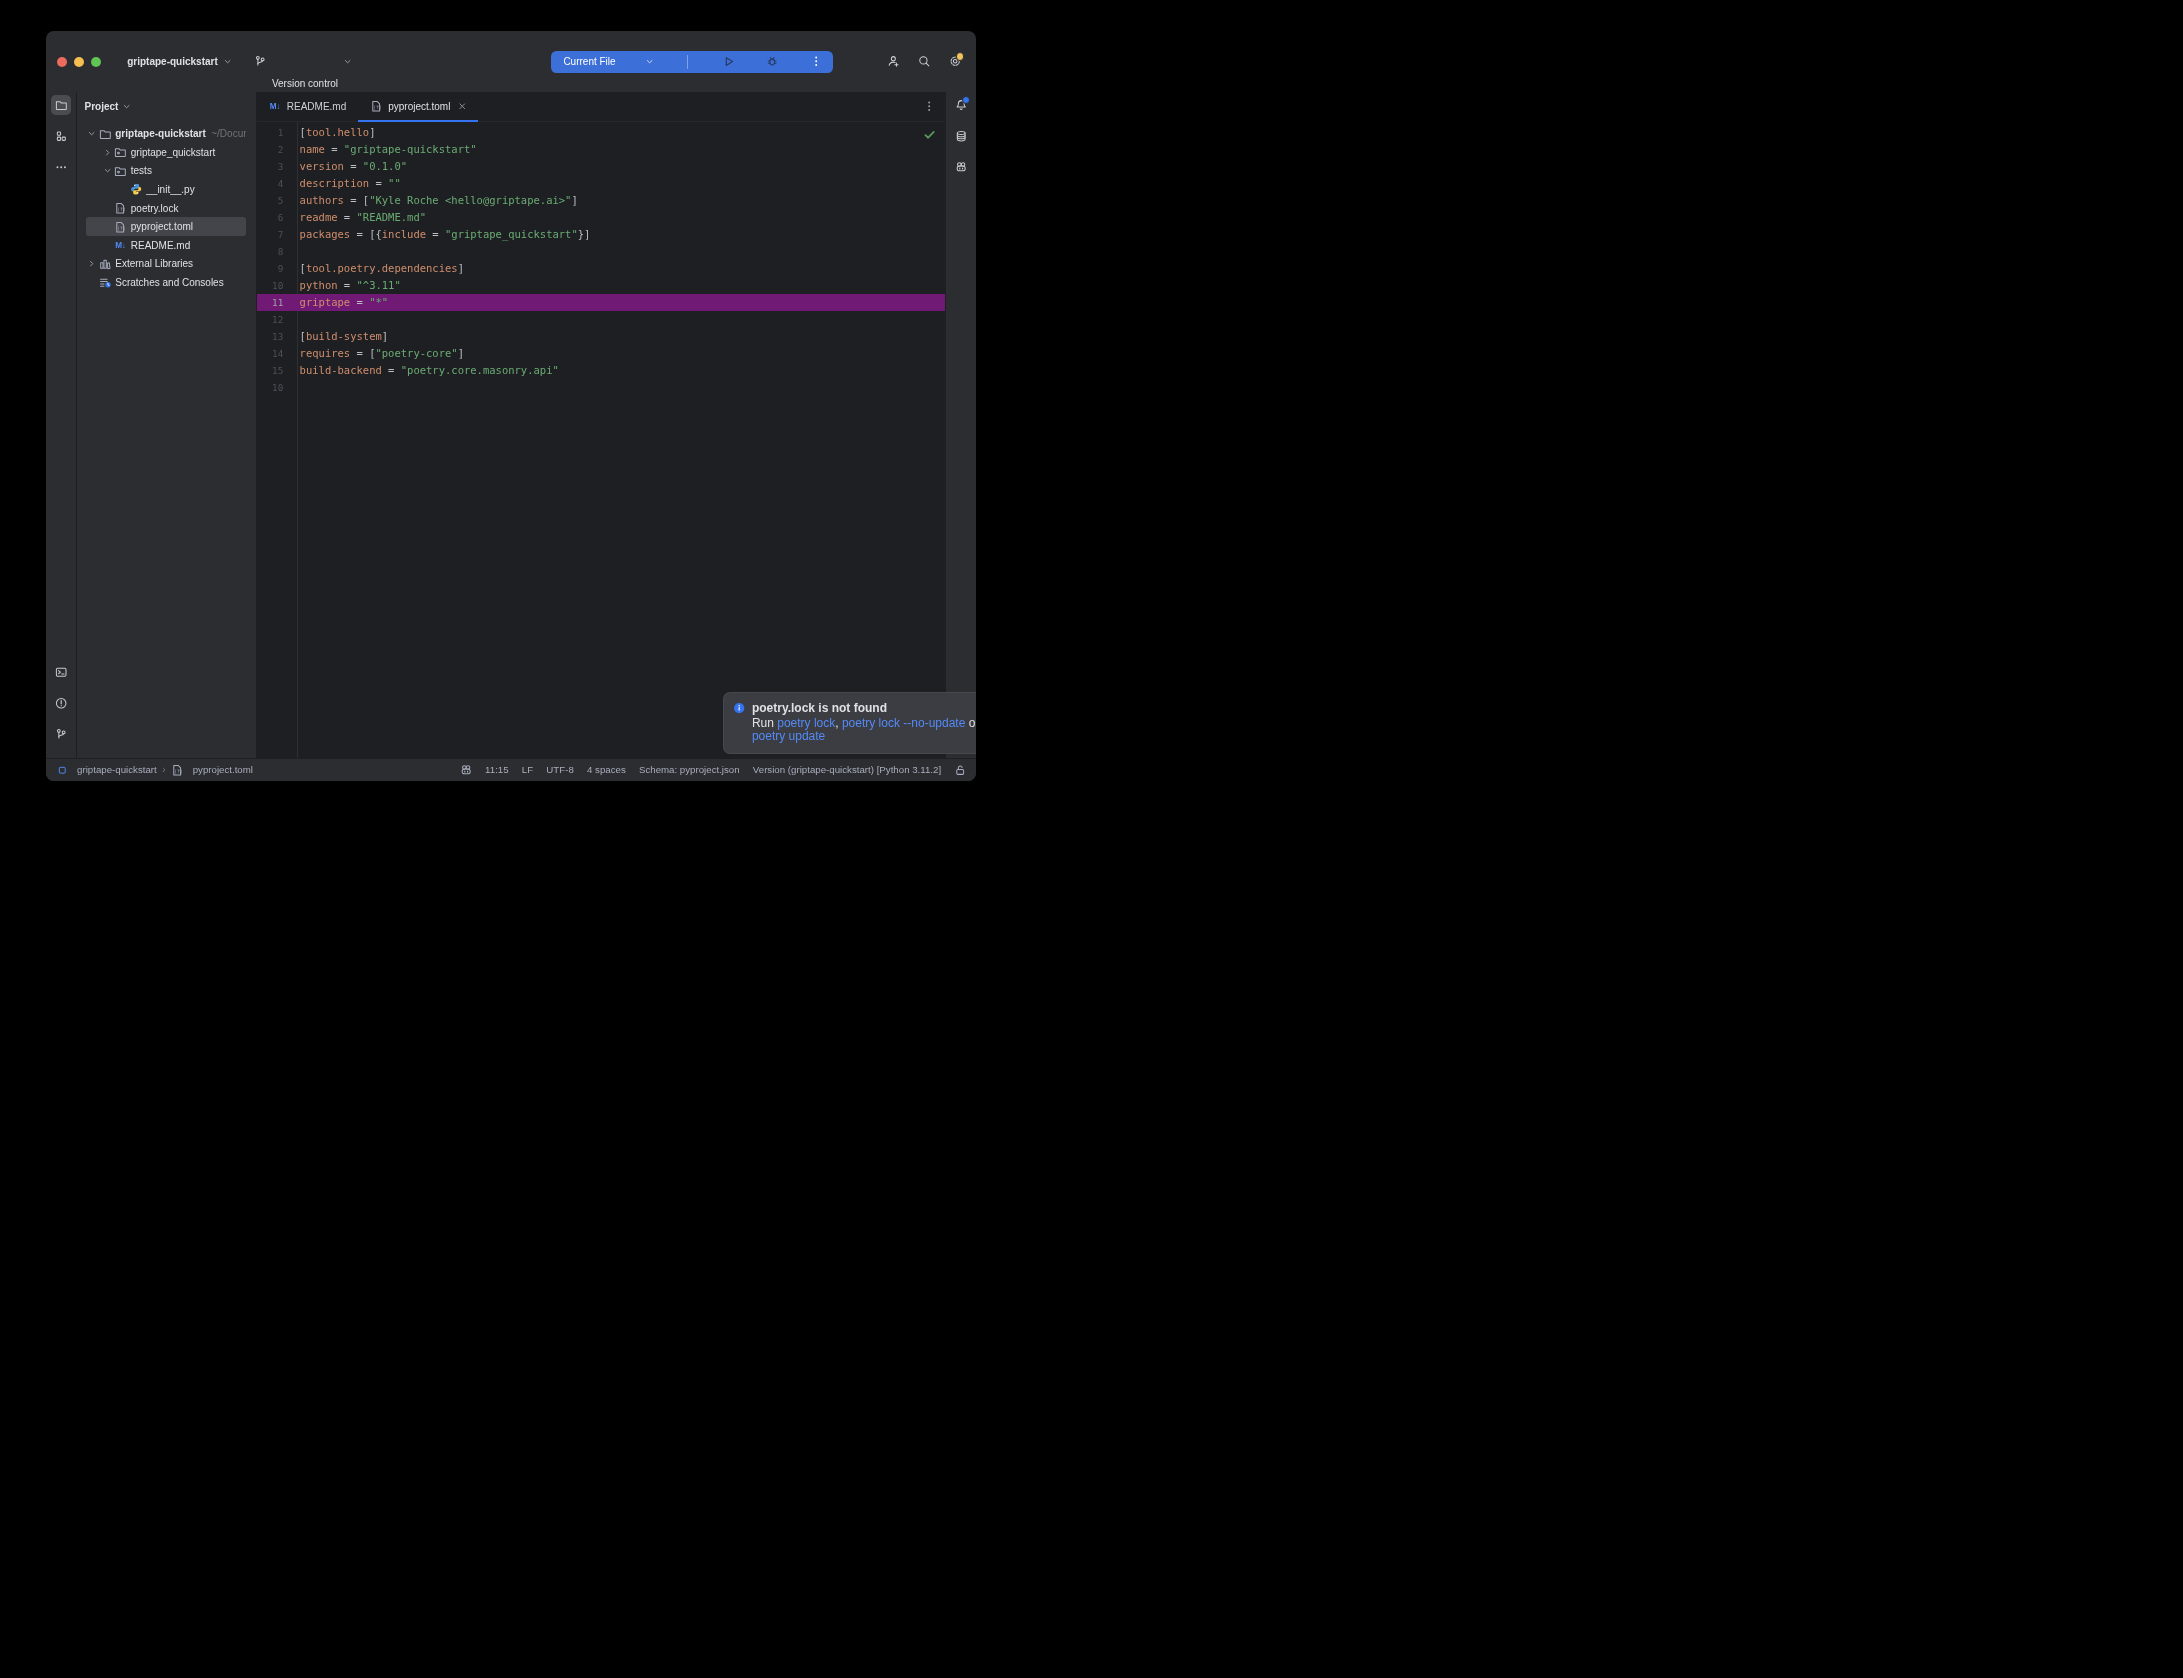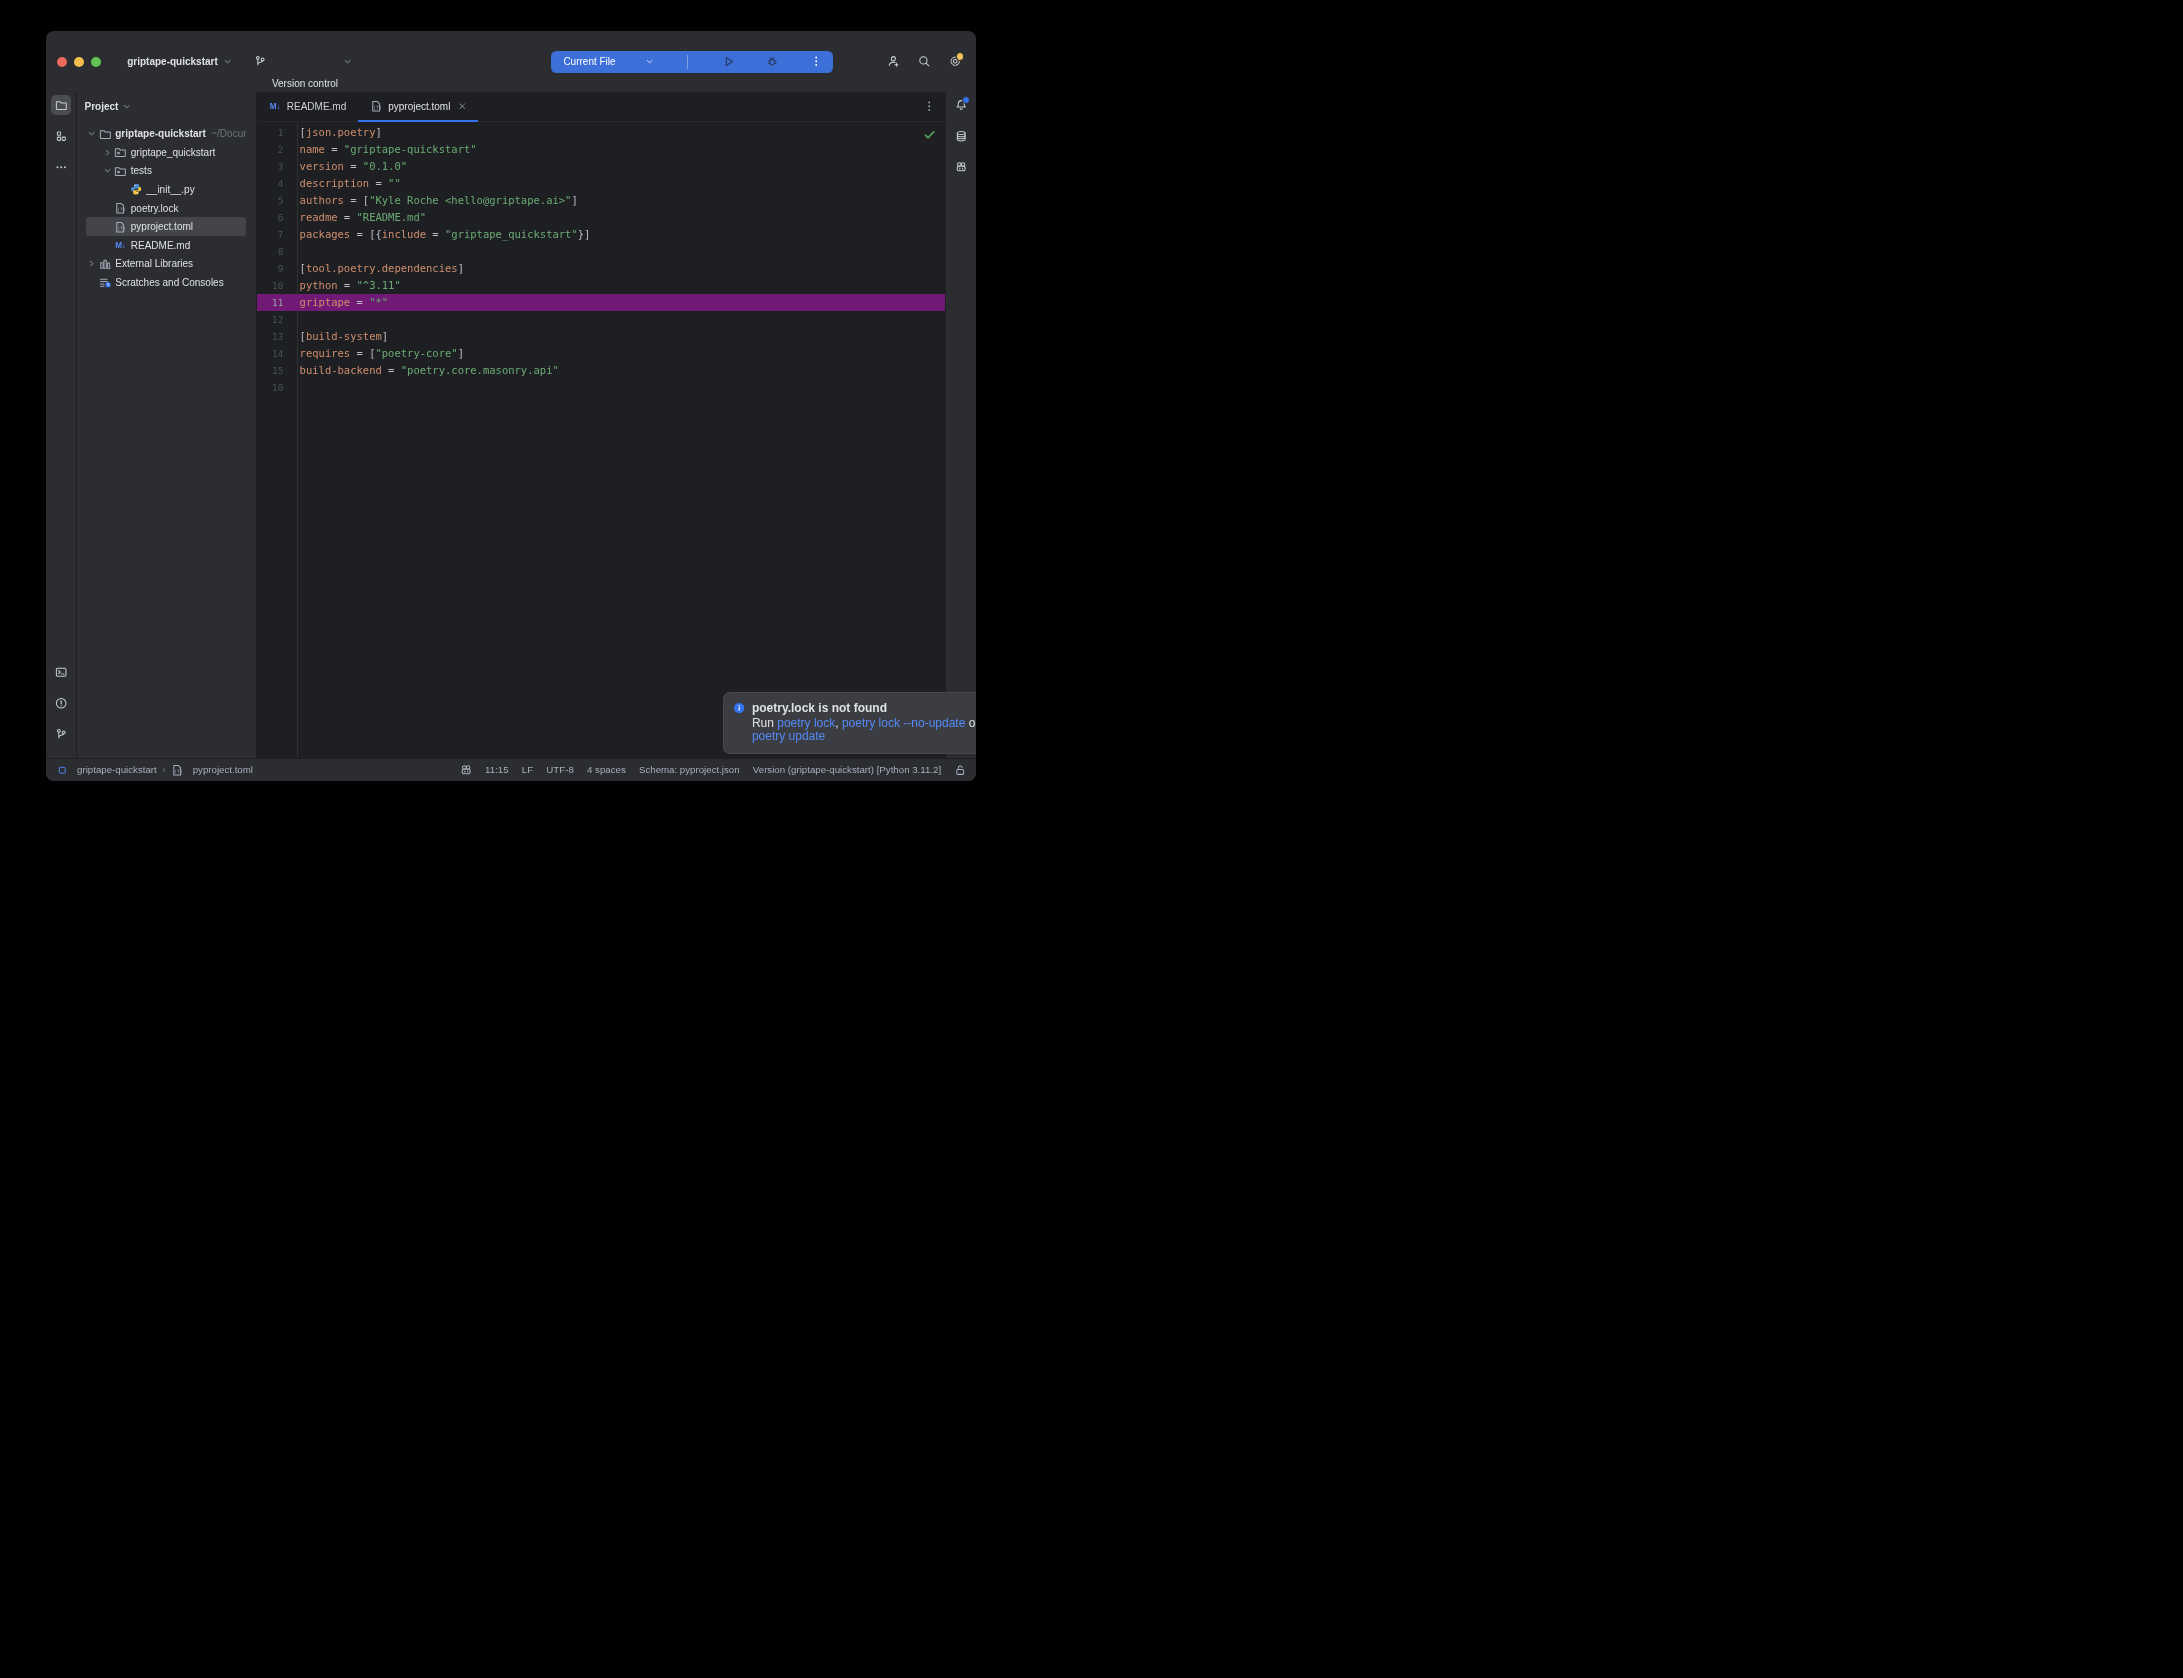--- a/index.html
+++ b/index.html
@@ -373,21 +373,21 @@
               </svg>
             </span>
           </div>
         <div class="code-area" id="codeArea">
           <div class="gutter-sep"></div>
           <span class="inspection">
               <svg width="13.2" height="13.2" viewBox="0 0 16 16" fill="none" stroke="#57965C" stroke-width="2.2" stroke-linecap="round" stroke-linejoin="round">
                 <path d="M3 8.6l3.3 3.2L13 4.8"></path>
               </svg>
             </span>
-        <div class="code-line"><span class="ln">1</span><span class="code"><span class="tk-p">[</span><span class="tk-key">json.poetry</span><span class="tk-p">]</span></span></div>
+        <div class="code-line"><span class="ln">1</span><span class="code"><span class="tk-p">[</span><span class="tk-key">tool.hello</span><span class="tk-p">]</span></span></div>
             <div class="code-line"><span class="ln">2</span><span class="code"><span class="tk-key">name</span><span class="tk-p"> = </span><span class="tk-str">"griptape-quickstart"</span></span></div>
             <div class="code-line"><span class="ln">3</span><span class="code"><span class="tk-key">version</span><span class="tk-p"> = </span><span class="tk-str">"0.1.0"</span></span></div>
             <div class="code-line"><span class="ln">4</span><span class="code"><span class="tk-key">description</span><span class="tk-p"> = </span><span class="tk-str">""</span></span></div>
             <div class="code-line"><span class="ln">5</span><span class="code"><span class="tk-key">authors</span><span class="tk-p"> = [</span><span class="tk-str">"Kyle Roche &lt;hello@griptape.ai&gt;"</span><span class="tk-p">]</span></span></div>
             <div class="code-line"><span class="ln">6</span><span class="code"><span class="tk-key">readme</span><span class="tk-p"> = </span><span class="tk-str">"README.md"</span></span></div>
             <div class="code-line"><span class="ln">7</span><span class="code"><span class="tk-key">packages</span><span class="tk-p"> = [{</span><span class="tk-key">include</span><span class="tk-p"> = </span><span class="tk-str">"griptape_quickstart"</span><span class="tk-p">}]</span></span></div>
             <div class="code-line"><span class="ln">8</span><span class="code"></span></div>
             <div class="code-line"><span class="ln">9</span><span class="code"><span class="tk-p">[</span><span class="tk-key">tool.poetry.dependencies</span><span class="tk-p">]</span></span></div>
             <div class="code-line"><span class="ln">10</span><span class="code"><span class="tk-key">python</span><span class="tk-p"> = </span><span class="tk-str">"^3.11"</span></span></div>
             <div class="code-line current"><span class="ln">11</span><span class="code"><span class="tk-key">griptape</span><span class="tk-p"> = </span><span class="tk-str">"*"</span></span></div>

